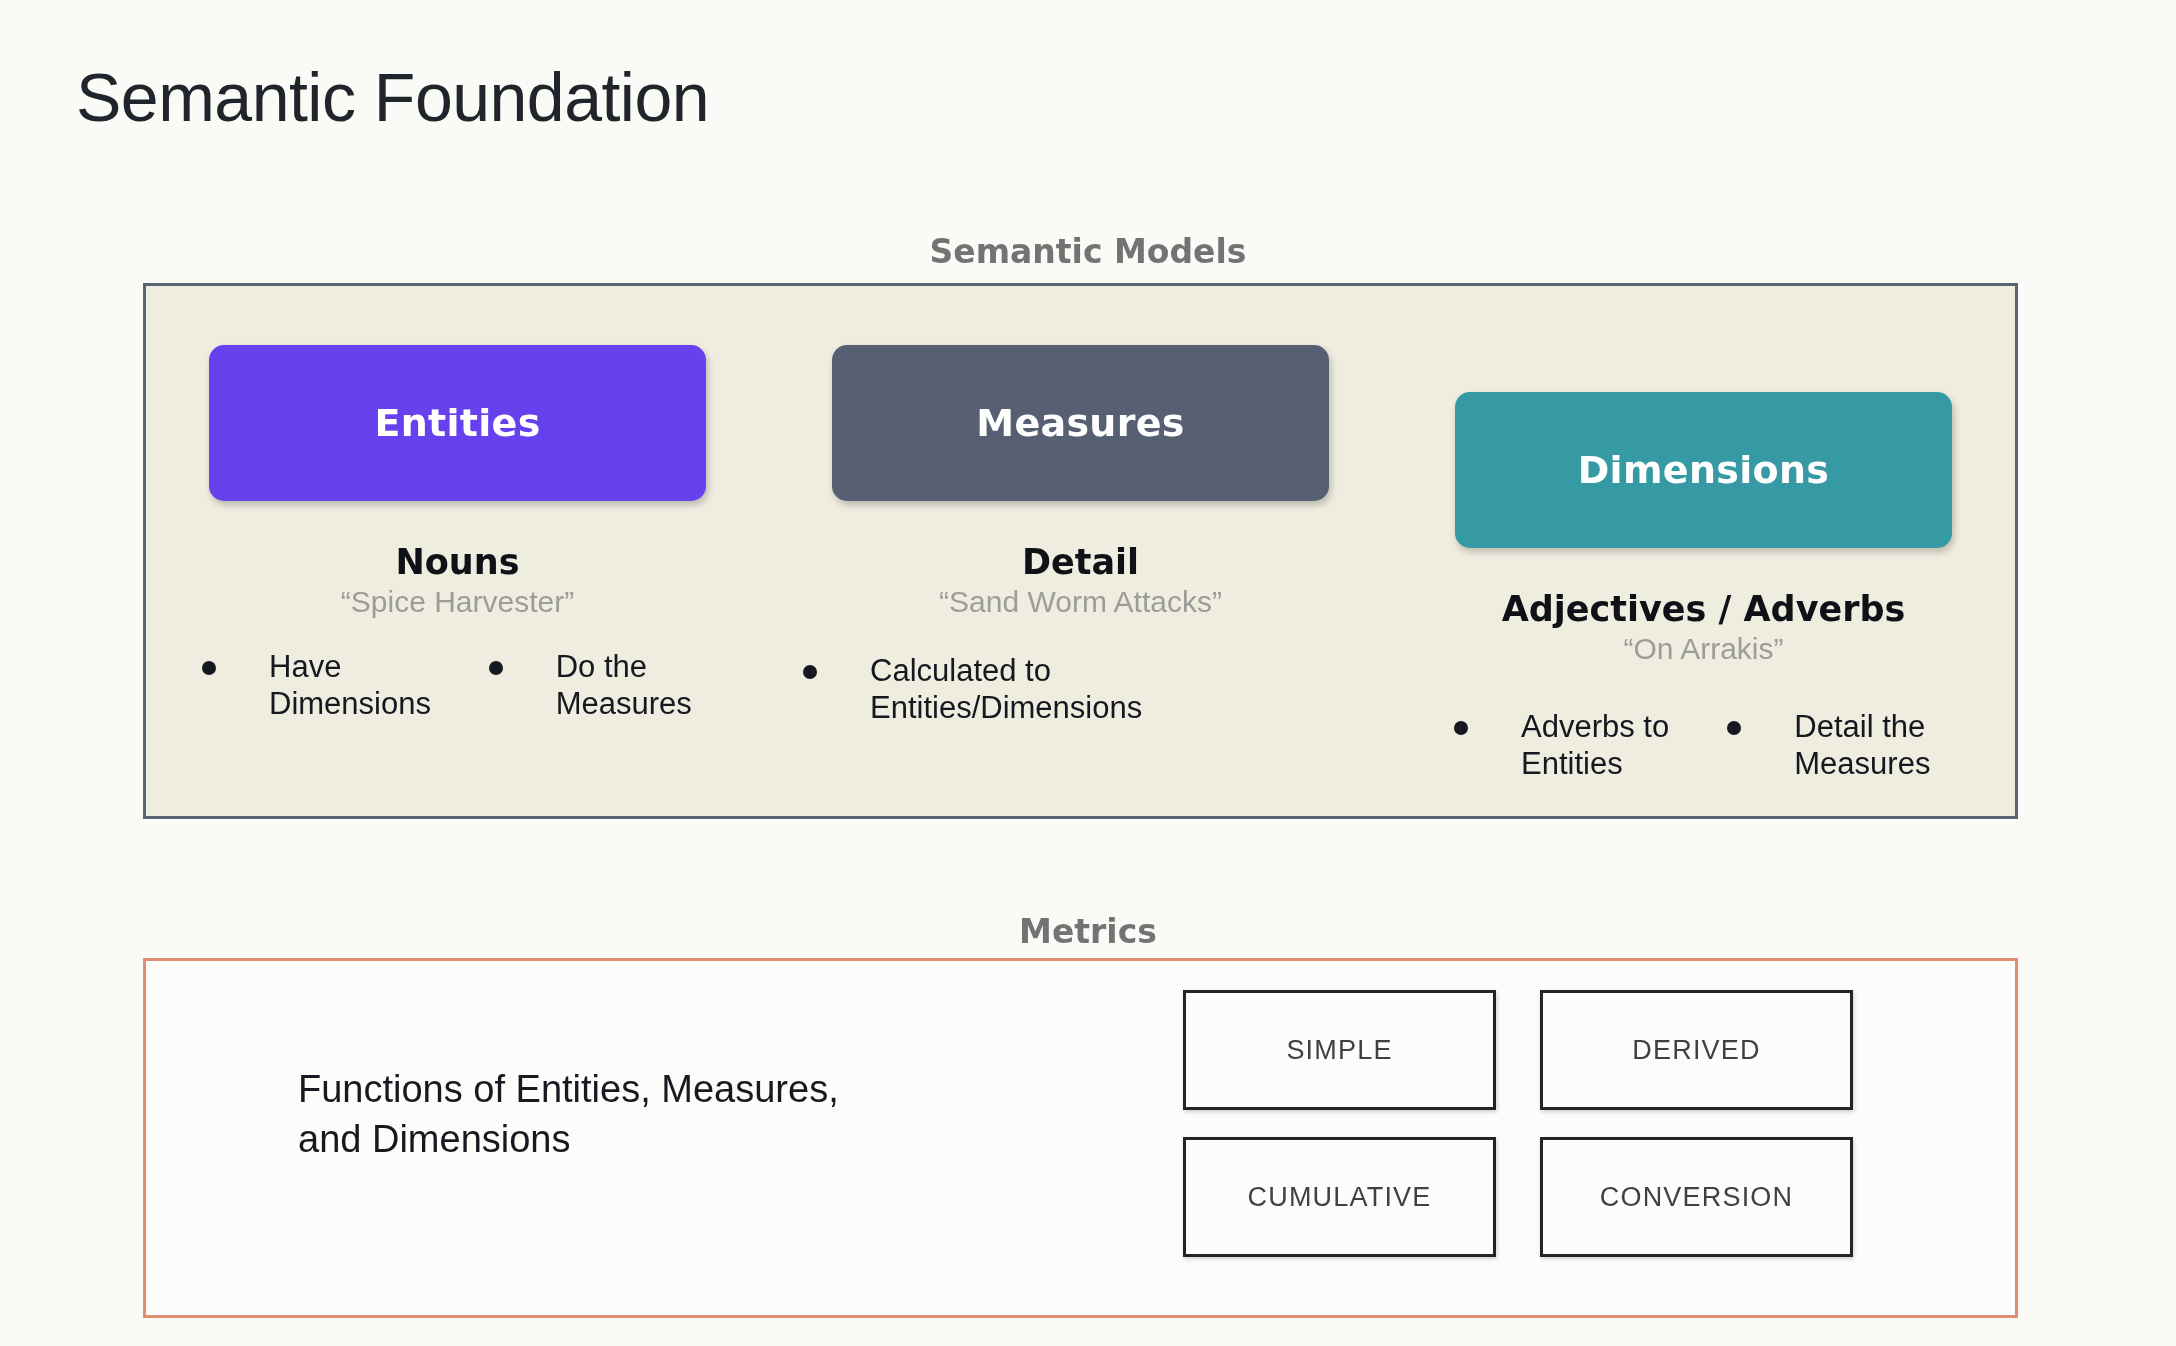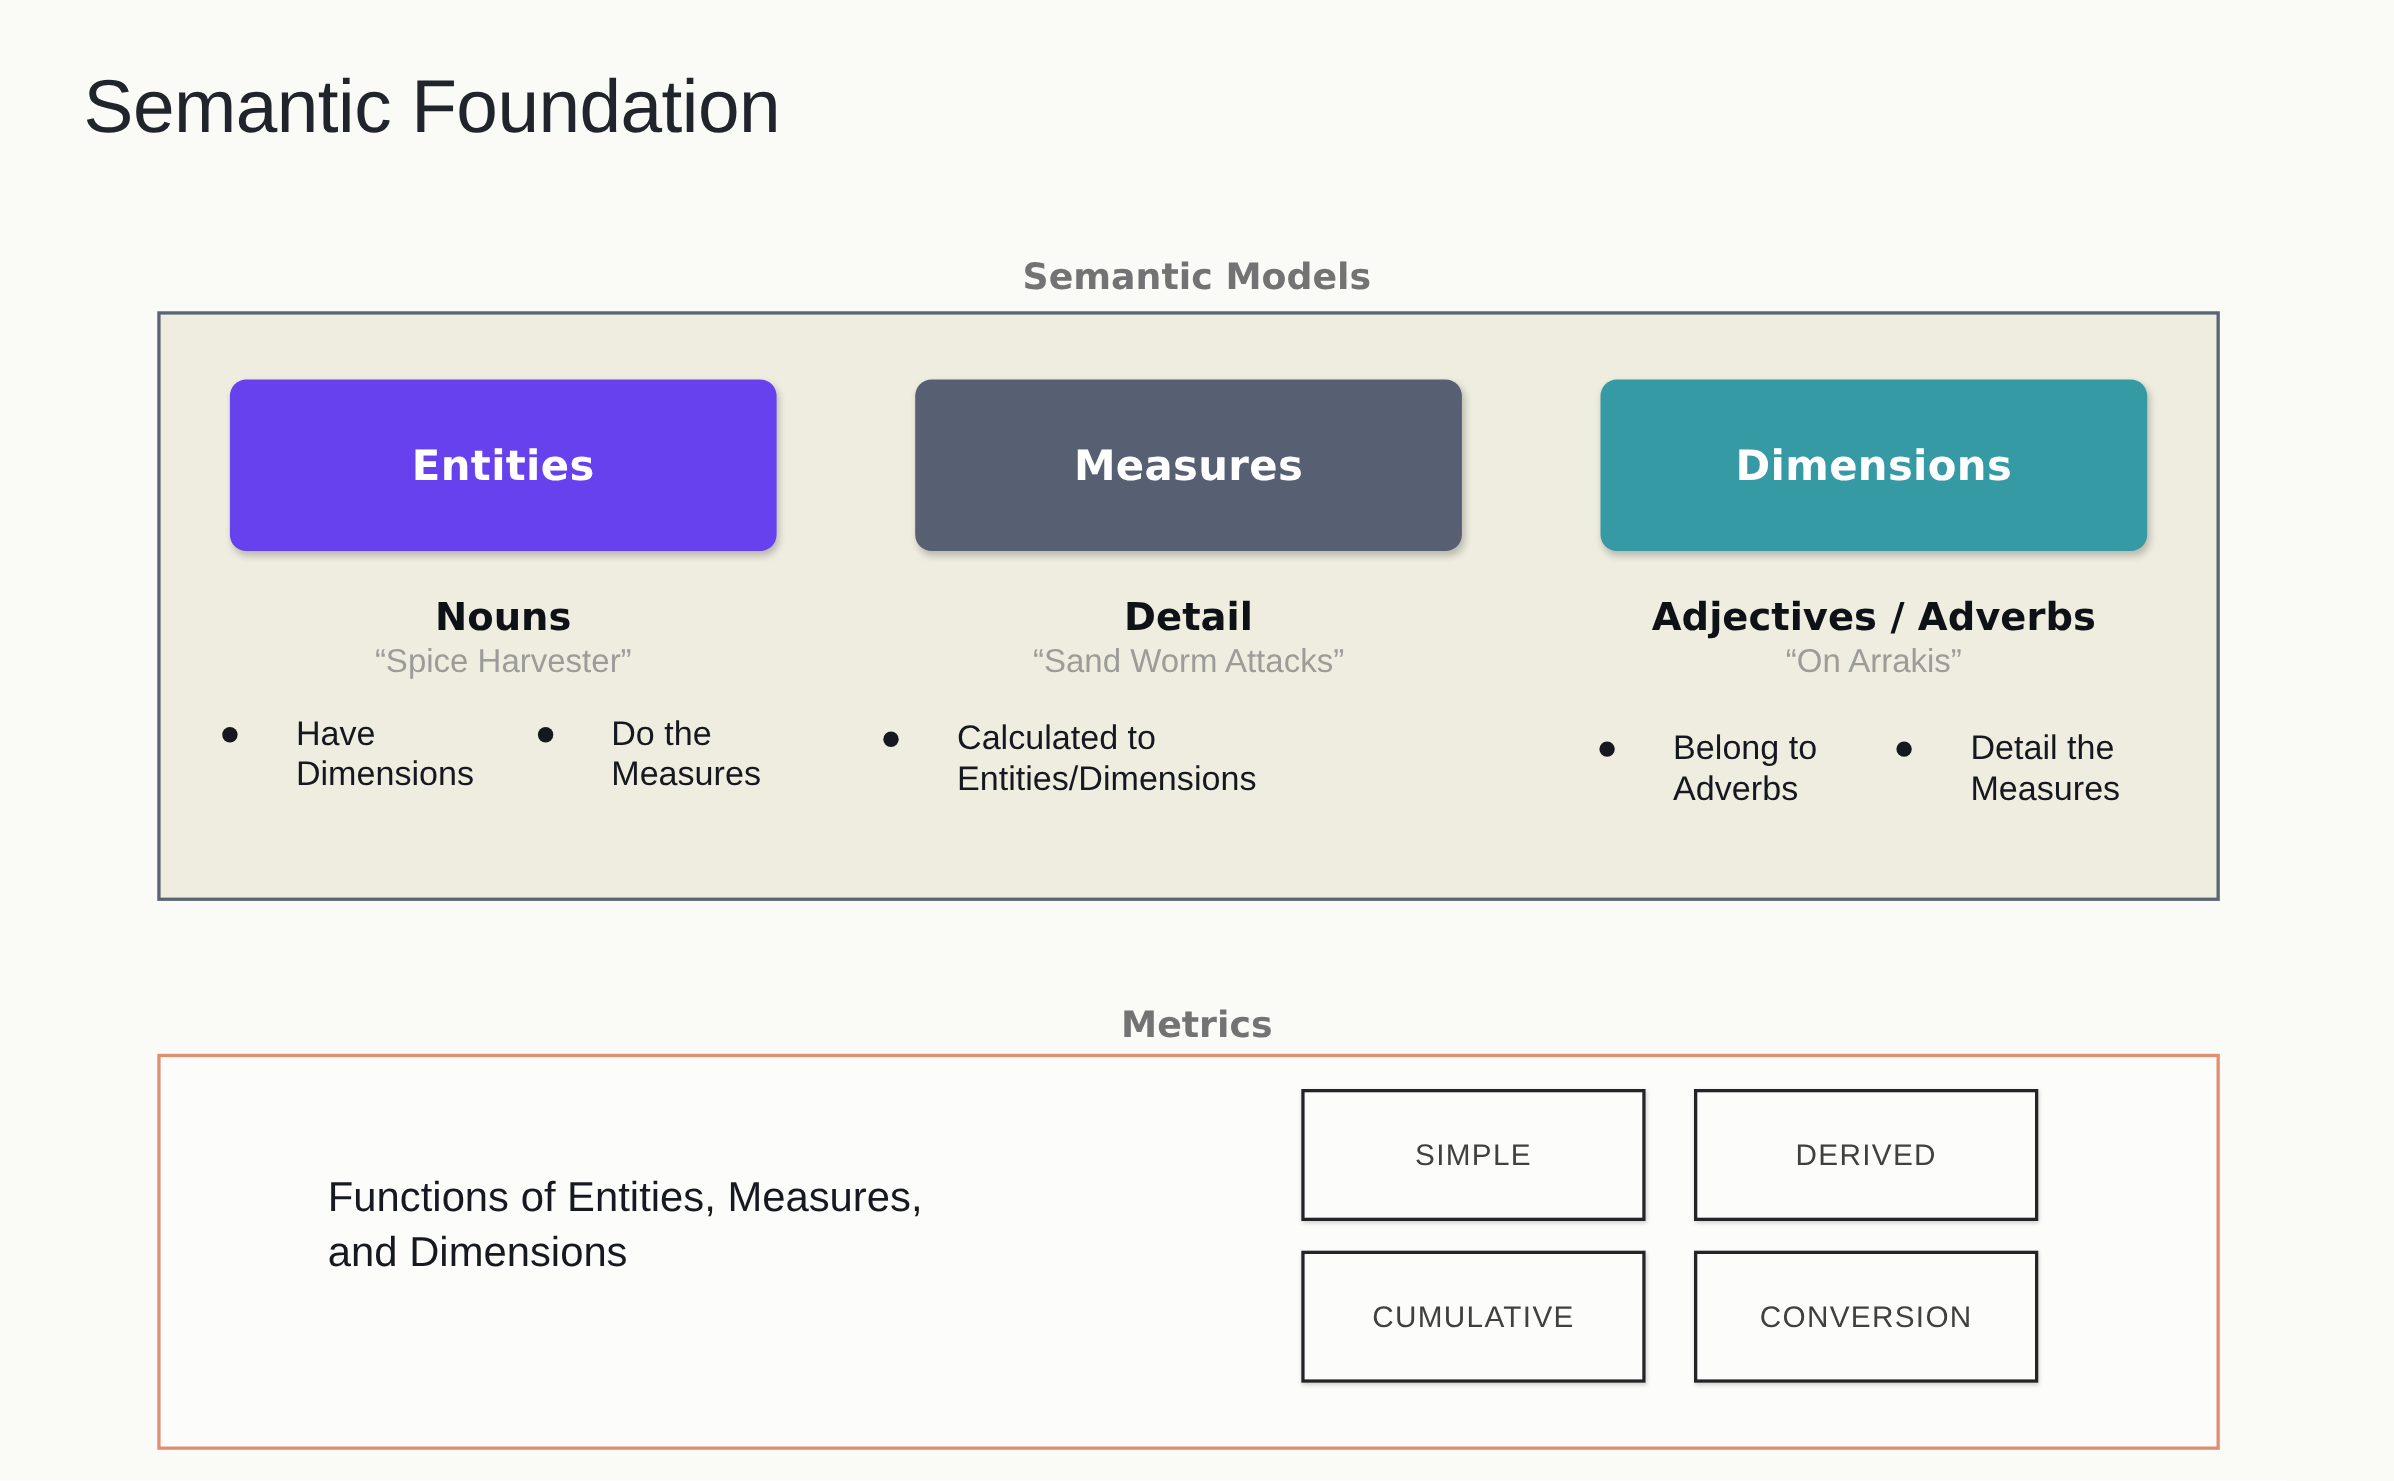--- a/index.html
+++ b/index.html
@@ -87,21 +87,21 @@
   }
   .pill-label {
     font-size: 38px;
     font-weight: bold;
     color: #FFFFFF;
     letter-spacing: 0.3px;
     font-family: "DejaVu Sans", sans-serif;
   }
   .pill.entities    { background: #6741EE; }
   .pill.measures    { background: #566072; }
-  .pill.dimensions  { background: #369AA4; }
+  .pill.dimensions  { background: #369AA4; margin-top: 47px; }
   
   .pos-title {
     margin-top: 43px;
     font-size: 35px;
     font-weight: bold;
     color: #0E1116;
     text-align: center;
     line-height: 1.06;
     font-family: "DejaVu Sans", sans-serif;
     white-space: nowrap;
@@ -245,21 +245,21 @@
 
       <div class="model-col col-3">
         <div class="pill dimensions">
           <span class="pill-label">Dimensions</span>
         </div>
         <div class="pos-title">Adjectives / Adverbs</div>
         <div class="pos-example">“On Arrakis”</div>
         <ul class="bullets">
           <li class="bullet">
             <span class="bullet-dot"></span>
-            <span class="bullet-text">Belong to Adverbs</span>
+            <span class="bullet-text">Adverbs to Entities</span>
           </li>
           <li class="bullet">
             <span class="bullet-dot"></span>
             <span class="bullet-text">Detail the Measures</span>
           </li>
         </ul>
       </div>
 
     </div>
   </div>

